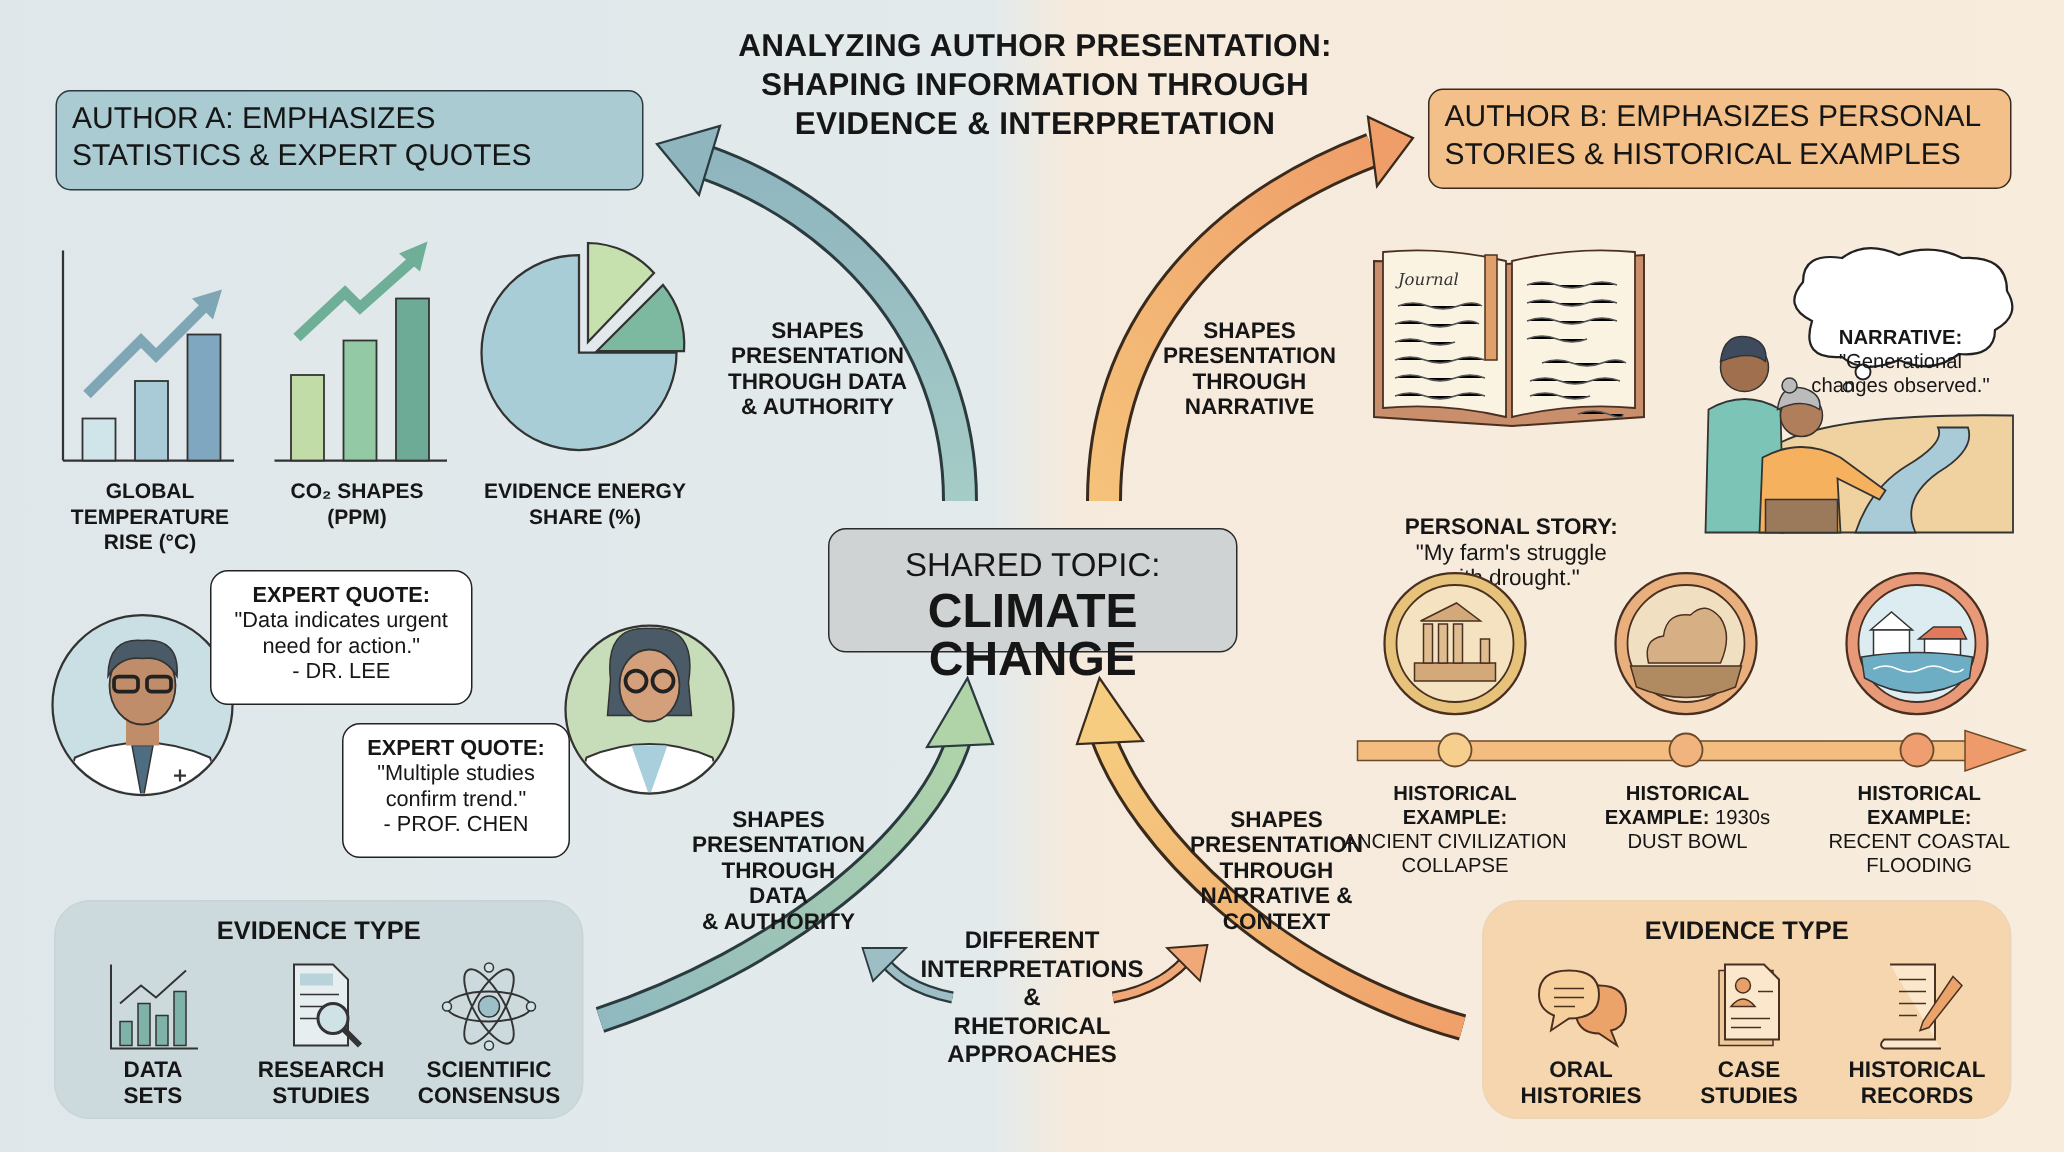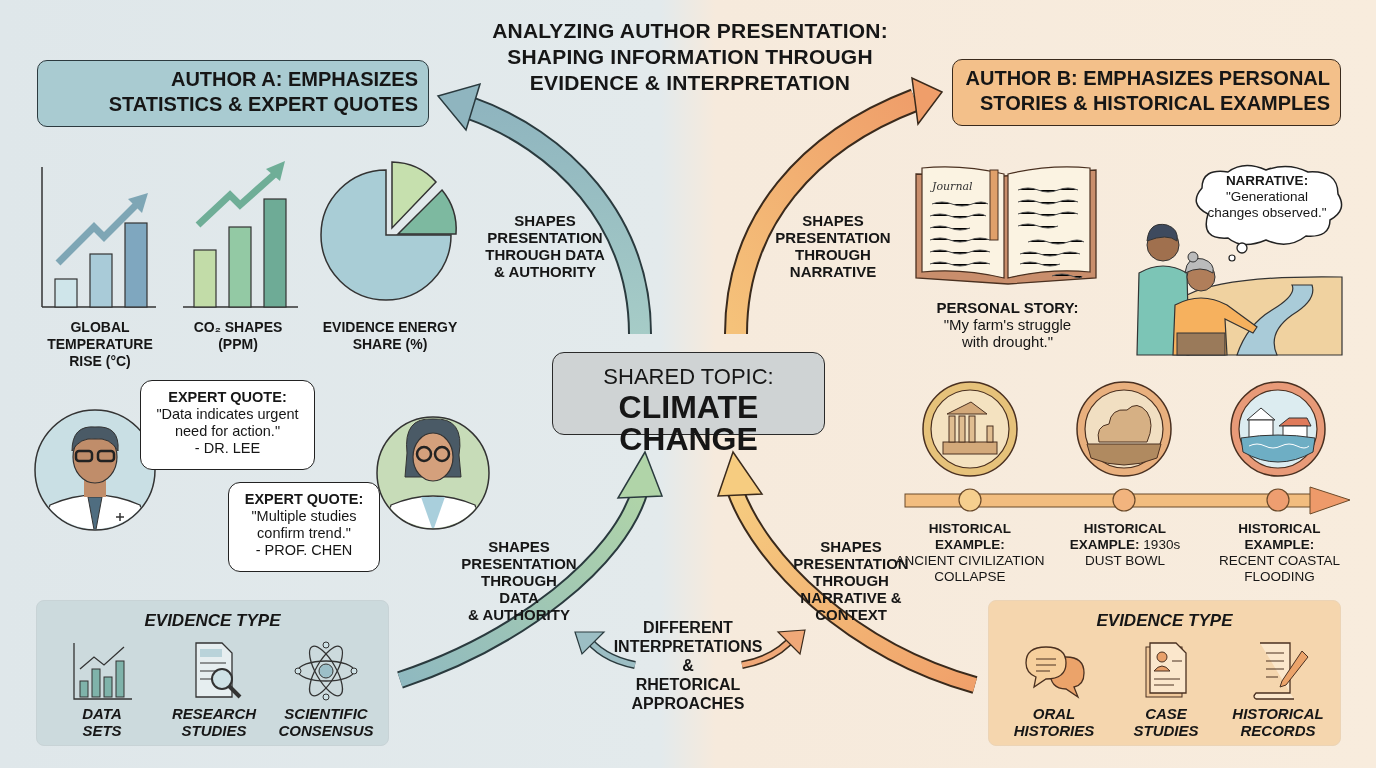--- a/index.html
+++ b/index.html
@@ -4,49 +4,49 @@
 <style>
   * { box-sizing: border-box; margin: 0; padding: 0; }
   html, body { width: 1376px; height: 768px; overflow: hidden; }
   body {
     position: relative;
     font-family: "Liberation Sans", "DejaVu Sans", sans-serif;
     color: #161616;
     background: linear-gradient(90deg, #dfe7ea 0%, #e3eaec 48%, #f6eadc 52%, #f8ecdd 100%);
   }
   .abs { position: absolute; }
-  .center { text-align: center; }
+  .center { text-align: center; margin-top: 44px; }
   .bold { font-weight: 700; }
   .title {
     left: 440px; top: 18px; width: 500px;
     font-size: 21px; font-weight: 700; line-height: 26px; text-align: center;
     letter-spacing: 0.2px;
   }
   .author-box {
     border: 1.5px solid #2c3a3f; border-radius: 10px;
-    font-size: 20px; line-height: 25px; text-align: right; font-weight: 700;
+    font-size: 20px; line-height: 25px; text-align: left; font-weight: 400;
     padding: 6px 10px;
   }
   .author-a { left: 37px; top: 60px; width: 392px; height: 67px; background: #a9cbd1; }
   .author-b { left: 952px; top: 59px; width: 389px; height: 67px; background: #f3c08a; border-color:#3a2a1c; }
   .center-box {
     left: 552px; top: 352px; width: 273px; height: 83px;
     background: #cfd3d4; border: 1.5px solid #2a2a2a; border-radius: 12px;
     text-align: center; padding-top: 10px;
   }
   .center-box .l1 { font-size: 22px; line-height: 28px; font-weight: 400; }
   .center-box .l2 { font-size: 32px; line-height: 32px; font-weight: 700; }
   .caption { font-size: 14px; line-height: 17px; font-weight: 700; text-align: center; }
   .label { font-size: 15px; line-height: 17px; font-weight: 700; text-align: center; }
   .bubble {
     background: #fff; border: 1.5px solid #222; border-radius: 12px;
     font-size: 14.5px; line-height: 17px; text-align: center; padding: 8px 6px;
   }
   .evidence {
-    border-radius: 8px; border: 1px solid #c8d3d6; font-style: italic;
+    border-radius: 24px; border: 1px solid #c8d3d6;
   }
   .ev-left { left: 36px; top: 600px; width: 353px; height: 146px; background: #ccdadd; }
   .ev-right { left: 988px; top: 600px; width: 353px; height: 146px; background: #f5d6ae; border-color:#ecd4b6; }
   .ev-title { position:absolute; top: 10px; left:0; width:100%; text-align:center; font-size: 17px; font-weight:700; }
   .ev-item { position:absolute; top: 40px; width: 110px; text-align:center; }
   .ev-item .lbl { font-size: 15px; line-height: 17px; font-weight:700; margin-top: 4px; }
   .ev-item svg { display:block; margin: 0 auto; }
   .hist-label { font-size: 13.5px; line-height: 16px; text-align: center; }
   .hist-label b { font-weight: 700; }
 </style>

